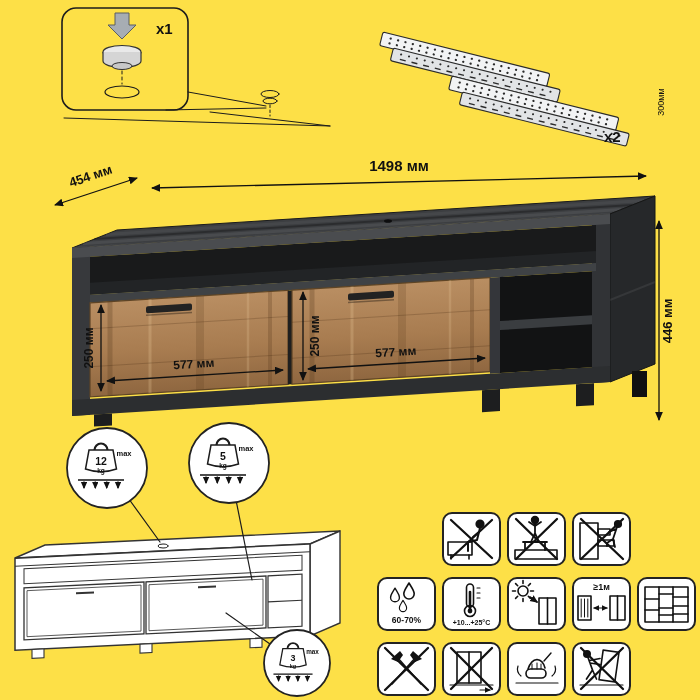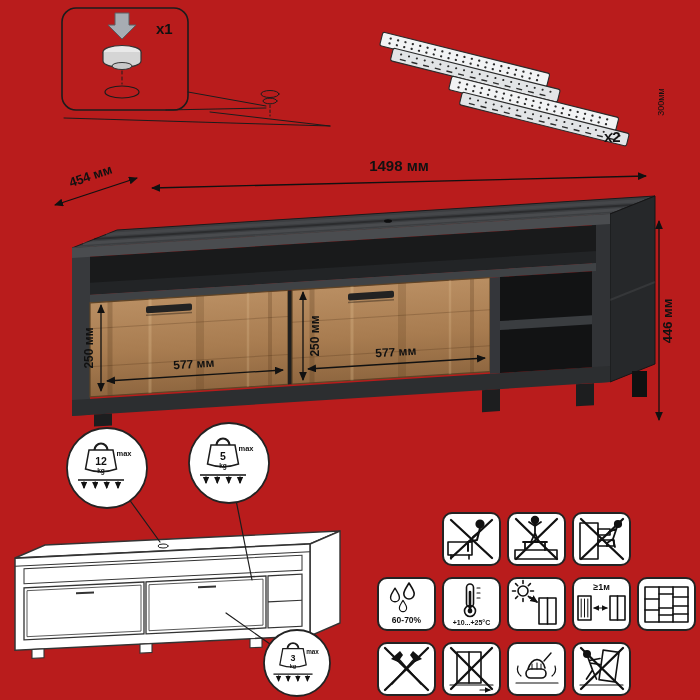--- a/index.html
+++ b/index.html
@@ -1,16 +1,16 @@
 <!DOCTYPE html>
 <html><head>
 <meta charset="utf-8">
 <style>
   html,body{margin:0;padding:0;background:#fff;}
-  #sheet{position:relative;width:700px;height:700px;background:#b91c1c;overflow:hidden;}
+  #sheet{position:relative;width:700px;height:700px;background:#fde047;overflow:hidden;}
   svg{position:absolute;left:0;top:0;}
   .t{font-family:"Liberation Sans","DejaVu Sans",sans-serif;fill:#111;}
   .b{font-weight:700;}
   .ln{stroke:#1c1c1c;fill:none;stroke-linecap:round;stroke-linejoin:round;}
   .dim{stroke:#111;stroke-width:1.3;fill:none;}
   .tile{fill:#fff;stroke:#232323;stroke-width:2;}
   .pic{stroke:#111;fill:none;stroke-linecap:round;stroke-linejoin:round;stroke-width:1.6;}
   .xm{stroke:#111;stroke-width:2.3;stroke-linecap:round;}
 </style>
 </head>

